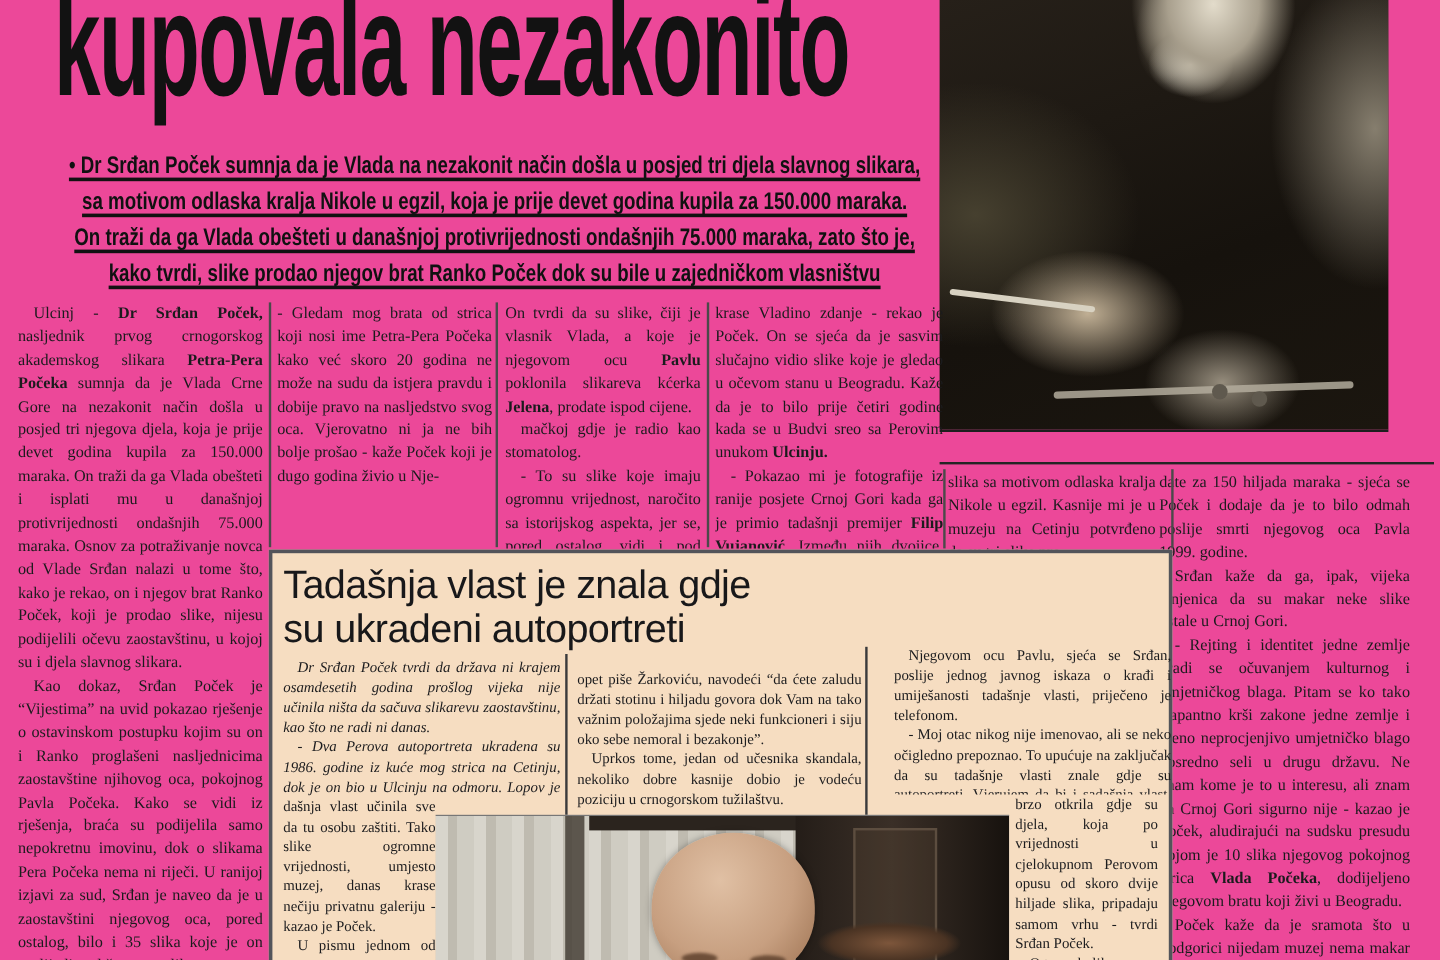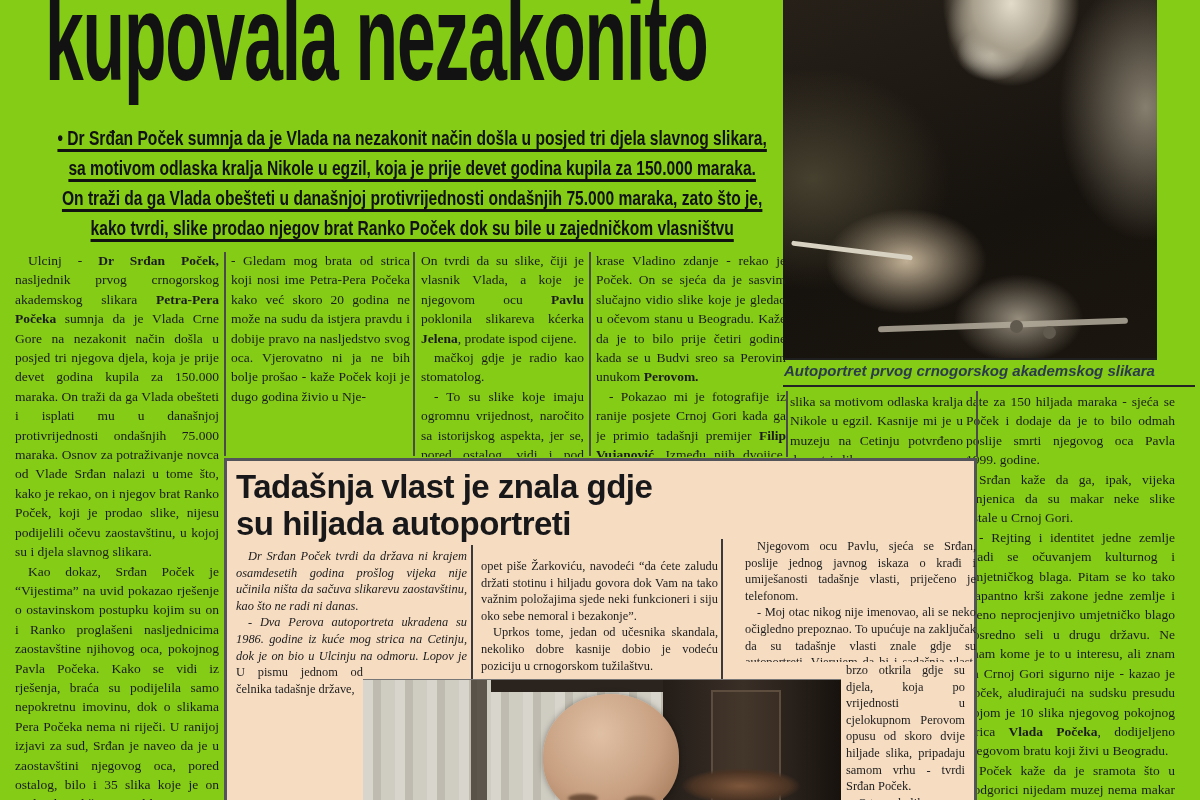--- a/index.html
+++ b/index.html
@@ -1,16 +1,16 @@
 <!DOCTYPE html>
 <html lang="sr"><head>
 <meta charset="utf-8">
 <style>
   html,body{margin:0;padding:0;background:#e8e8e8;}
-  .page{position:relative;width:1200px;height:800px;background:#84cc16;overflow:hidden;
+  .page{position:relative;width:1200px;height:800px;background:#ec4899;overflow:hidden;
         font-family:"Liberation Sans",sans-serif;}
   
   .headline{position:absolute;left:45px;top:-24px;font-size:120px;line-height:1;
     font-weight:700;color:#121212;white-space:nowrap;letter-spacing:-2px;
     transform:scale(0.58,1.02);transform-origin:0 0;}
   
   .lead{position:absolute;left:44px;top:123px;width:944px;transform:scale(0.78,1);
     transform-origin:0 0;text-align:center;font-weight:700;font-size:20px;line-height:30px;color:#111;}
   .lead p{margin:0;text-decoration:underline;text-decoration-thickness:2.5px;text-underline-offset:4px;}
   
@@ -48,21 +48,21 @@
   #col6{left:966px;top:392px;width:209px;height:408px;}
   .vr{position:absolute;width:1.5px;background:#4a4a4a;}
   #vr1{left:224px;top:252px;height:204px;}
   #vr2{left:413px;top:252px;height:204px;}
   #vr3{left:589px;top:252px;height:204px;}
   #vr4{left:786px;top:391px;height:66px;}
   #vr5{left:976px;top:391px;height:66px;}
   
   .subbox{position:absolute;left:224px;top:458px;width:753px;height:350px;box-sizing:border-box;
     background:#f6ddc1;border:3px solid #53545a;}
-  .subhead{position:absolute;left:9px;top:7px;font-weight:700;font-size:33px;line-height:37px;
+  .subhead{position:absolute;left:9px;top:7px;font-weight:400;font-size:33px;line-height:37px;
     color:#18181a;letter-spacing:-0.5px;}
   .subhead p{margin:0;}
   .scol{position:absolute;font-family:"Liberation Serif","DejaVu Serif",serif;font-size:12.4px;
     line-height:16.6px;font-weight:500;color:#1c1c1e;text-align:justify;overflow:hidden;}
   .scol p{margin:0;text-indent:12px;}
   #colA{left:9px;top:87px;width:231px;height:116px;font-style:italic;}
   #colA2{left:9px;top:203px;width:127px;height:142px;}
   #colB{left:254px;top:87px;width:237px;height:122px;margin-top:10px;}
   #colC{left:518px;top:77px;width:231px;height:124px;}
   #colC2{left:619px;top:201px;width:119px;height:144px;}
@@ -100,37 +100,36 @@
       <p>On traži da ga Vlada obešteti u današnjoj protivrijednosti ondašnjih 75.000 maraka, zato što je,</p>
       <p>kako tvrdi, slike prodao njegov brat Ranko Poček dok su bile u zajedničkom vlasništvu</p>
     </div>
 
   <div class="photo-a">
     <div class="pa-brush"></div>
     <div class="pa-stick"></div>
     <div class="pa-btn b1"></div>
     <div class="pa-btn b2"></div>
   </div>
-  <div class="caption">Autoportret prvog crnogorskog akademskog slikara</div>
   <div class="caption-rule"></div>
 
   <div id="col1" class="col">
       <p>Ulcinj - <b>Dr Srđan Poček,</b> nasljednik prvog crnogorskog akademskog slikara <b>Petra-Pera Počeka</b> sumnja da je Vlada Crne Gore na nezakonit način došla u posjed tri njegova djela, koja je prije devet godina kupila za 150.000 maraka. On traži da ga Vlada obešteti i isplati mu u današnjoj protivrijednosti ondašnjih 75.000 maraka. Osnov za potraživanje novca od Vlade Srđan nalazi u tome što, kako je rekao, on i njegov brat Ranko Poček, koji je prodao slike, nijesu podijelili očevu zaostavštinu, u kojoj su i djela slavnog slikara.</p>
       <p>Kao dokaz, Srđan Poček je “Vijestima” na uvid pokazao rješenje o ostavinskom postupku kojim su on i Ranko proglašeni nasljednicima zaostavštine njihovog oca, pokojnog Pavla Počeka. Kako se vidi iz rješenja, braća su podijelila samo nepokretnu imovinu, dok o slikama Pera Počeka nema ni riječi. U ranijoj izjavi za sud, Srđan je naveo da je u zaostavštini njegovog oca, pored ostalog, bilo i 35 slika koje je on naslijedio od čuvenog slikara.</p>
     </div>
   <div id="col2" class="col cont">
       <p>- Gledam mog brata od strica koji nosi ime Petra-Pera Počeka kako već skoro 20 godina ne može na sudu da istjera pravdu i dobije pravo na nasljedstvo svog oca. Vjerovatno ni ja ne bih bolje prošao - kaže Poček koji je dugo godina živio u Nje-</p>
     </div>
   <div id="col3" class="col cont">
       <p>On tvrdi da su slike, čiji je vlasnik Vlada, a koje je njegovom ocu <b>Pavlu</b> poklonila slikareva kćerka <b>Jelena</b>, prodate ispod cijene.</p>
       <p>mačkoj gdje je radio kao stomatolog.</p>
       <p>- To su slike koje imaju ogromnu vrijednost, naročito sa istorijskog aspekta, jer se, pored ostalog, vidi i pod kojim je barjakom kralj otišao u egzil. Možda je baš taj krstaš razlog zbog kojeg slike sada</p>
     </div>
   <div id="col4" class="col cont">
-      <p>krase Vladino zdanje - rekao je Poček. On se sjeća da je sasvim slučajno vidio slike koje je gledao u očevom stanu u Beogradu. Kaže da je to bilo prije četiri godine kada se u Budvi sreo sa Perovim unukom <b>Perovom.</b></p>
+      <p>krase Vladino zdanje - rekao je Poček. On se sjeća da je sasvim slučajno vidio slike koje je gledao u očevom stanu u Beogradu. Kaže da je to bilo prije četiri godine kada se u Budvi sreo sa Perovim unukom <b>Ulcinju.</b></p>
       <p>- Pokazao mi je fotografije iz ranije posjete Crnoj Gori kada ga je primio tadašnji premijer <b>Filip Vujanović</b>. Između njih dvojice, na fotografiji, vidjela se i velika</p>
     </div>
   <div id="col5" class="col cont">
       <p>slika sa motivom odlaska kralja Nikole u egzil. Kasnije mi je u muzeju na Cetinju potvrđeno da su tri slike pro-</p>
     </div>
   <div id="col6" class="col cont">
       <p>date za 150 hiljada maraka - sjeća se Poček i dodaje da je to bilo odmah poslije smrti njegovog oca Pavla 1999. godine.</p>
       <p>Srđan kaže da ga, ipak, vijeka činjenica da su makar neke slike ostale u Crnoj Gori.</p>
       <p>- Rejting i identitet jedne zemlje gradi se očuvanjem kulturnog i umjetničkog blaga. Pitam se ko tako frapantno krši zakone jedne zemlje i njeno neprocjenjivo umjetničko blago posredno seli u drugu državu. Ne znam kome je to u interesu, ali znam da Crnoj Gori sigurno nije - kazao je Poček, aludirajući na sudsku presudu kojom je 10 slika njegovog pokojnog strica <b>Vlada Počeka</b>, dodijeljeno njegovom bratu koji živi u Beogradu.</p>
       <p>Poček kaže da je sramota što u Podgorici nijedam muzej nema makar jednu sliku pr-</p>
@@ -138,27 +137,28 @@
 
   <div id="vr1" class="vr"></div>
   <div id="vr2" class="vr"></div>
   <div id="vr3" class="vr"></div>
   <div id="vr4" class="vr"></div>
   <div id="vr5" class="vr"></div>
 
   <div class="subbox">
     <div class="subhead">
         <p>Tadašnja vlast je znala gdje</p>
-        <p>su hiljada autoportreti</p>
+        <p>su ukradeni autoportreti</p>
       </div>
     <div id="colA" class="scol">
         <p>Dr Srđan Poček tvrdi da država ni krajem osamdesetih godina prošlog vijeka nije učinila ništa da sačuva slikarevu zaostavštinu, kao što ne radi ni danas.</p>
         <p>- Dva Perova autoportreta ukradena su 1986. godine iz kuće mog strica na Cetinju, dok je on bio u Ulcinju na odmoru. Lopov je vrlo brzo pronađen, ali je ta-</p>
       </div>
     <div id="colA2" class="scol cont">
+        <p>dašnja vlast učinila sve da tu osobu zaštiti. Tako slike ogromne vrijednosti, umjesto muzej, danas krase nečiju privatnu galeriju - kazao je Poček.</p>
         <p>U pismu jednom od čelnika tadašnje države, </p>
       </div>
     <div id="colB" class="scol cont">
         <p>opet piše Žarkoviću, navodeći “da ćete zaludu držati stotinu i hiljadu govora dok Vam na tako važnim položajima sjede neki funkcioneri i siju oko sebe nemoral i bezakonje”.</p>
         <p>Uprkos tome, jedan od učesnika skandala, nekoliko dobre kasnije dobio je vodeću poziciju u crnogorskom tužilaštvu.</p>
       </div>
     <div id="colC" class="scol">
         <p>Njegovom ocu Pavlu, sjeća se Srđan, poslije jednog javnog iskaza o krađi i umiješanosti tadašnje vlasti, priječeno je telefonom.</p>
         <p>- Moj otac nikog nije imenovao, ali se neko očigledno prepoznao. To upućuje na zaključak da su tadašnje vlasti znale gdje su autoportreti. Vjerujem da bi i sadašnja vlast, uz malo dobre volje, vrlo</p>
       </div>

